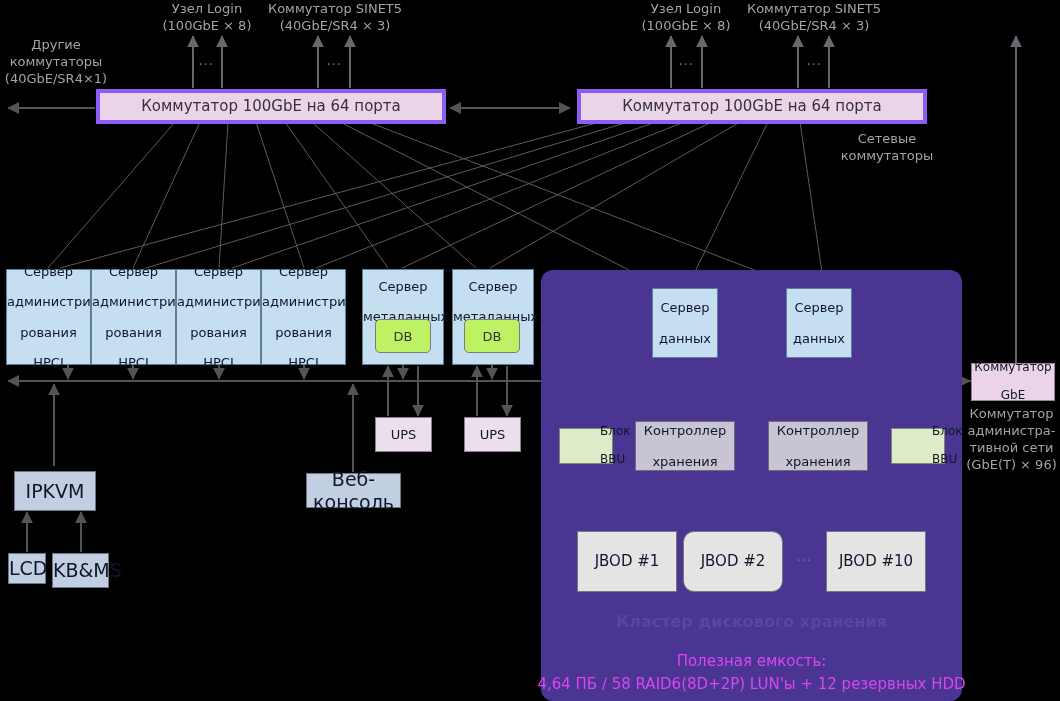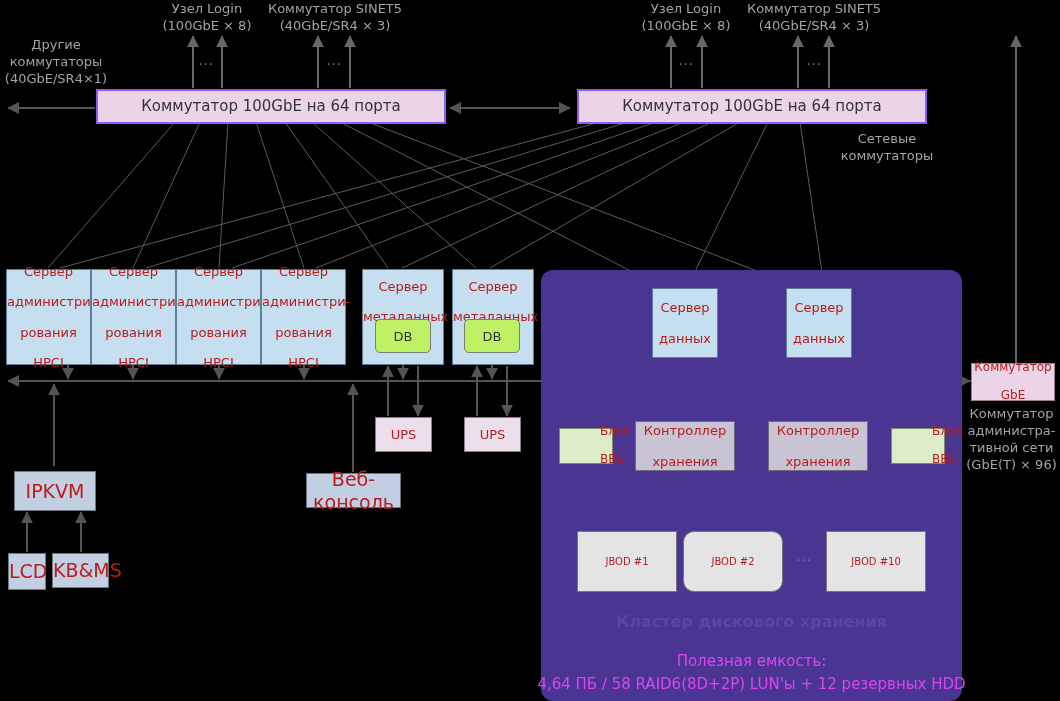--- a/index.html
+++ b/index.html
@@ -26,29 +26,29 @@
     pointer-events: none;
   }
   .node {
     position: absolute;
     box-sizing: border-box;
     display: flex;
     align-items: center;
     justify-content: center;
     text-align: center;
     line-height: 1.16;
-    color: #b91c1c;
+    color: #0f172a;
     border: 1px solid #6f7683;
     z-index: 3;
   }
   .node span { display: block; width: 100%; }
 
   .sw100 {
     background: #ecd4e8;
-    border: 2px solid #8b5cf6;
+    border: 4px solid #8b5cf6;
     font-size: 15px;
     color: #333333;
   }
   .srv {
     background: #c5dff0;
     border: 1px solid #5b7f99;
     font-size: 13px;
   }
   .srv-stack {
     display: flex;
@@ -87,21 +87,21 @@
     padding-left: 40px;
   }
   .ctrl {
     background: #c9c4d4;
     border: 1px solid #6f6a7d;
     font-size: 13px;
   }
   .jbod {
     background: #e4e4e4;
     border: 1px solid #77777a;
-    font-size: 10px;
+    font-size: 15px;
   }
   .gbe {
     background: #ecd4e8;
     border: 1px solid #9a7f97;
     font-size: 12px;
   }
 
   .label {
     position: absolute;
     text-align: center;
@@ -369,21 +369,21 @@
   <div class="node ups" style="left:375px; top:417px; width:57px; height:35px;">
     <span>UPS</span>
   </div>
   <div class="node ups" style="left:464px; top:417px; width:57px; height:35px;">
     <span>UPS</span>
   </div>
 
   <div class="node kvm" style="left:14px; top:471px; width:82px; height:40px;">
     <span>IPKVM</span>
   </div>
-  <div class="node kvm" style="left:8px; top:553px; width:38px; height:37px;">
+  <div class="node kvm" style="left:8px; top:553px; width:38px; height:31px;">
     <span>LCD</span>
   </div>
   <div class="node kvm" style="left:52px; top:553px; width:57px; height:35px;">
     <span>KB&amp;MS</span>
   </div>
   <div class="node kvm" style="left:306px; top:473px; width:95px; height:35px;">
     <span>Веб-консоль</span>
   </div>
 
   <div class="node srv" style="left:652px; top:288px; width:66px; height:70px;">

